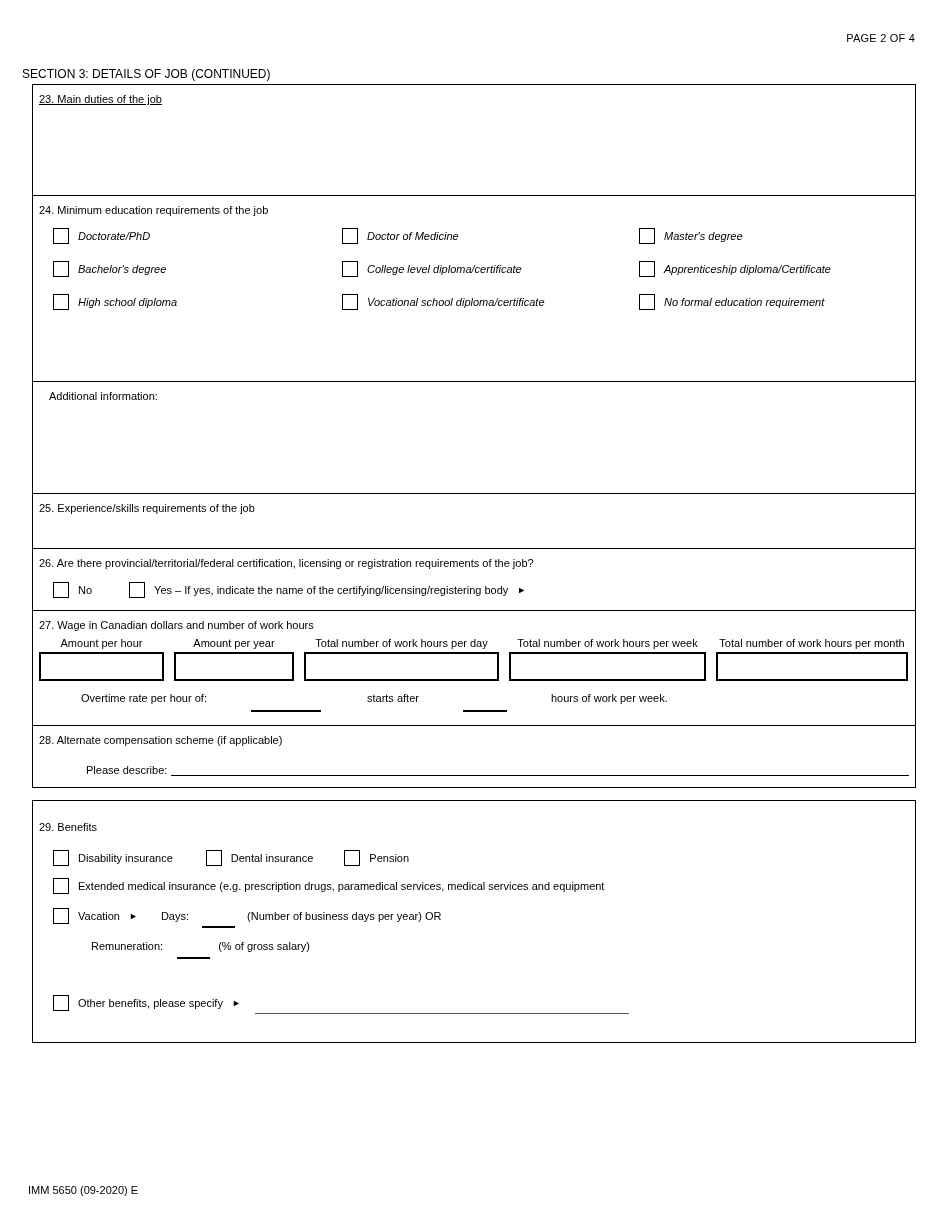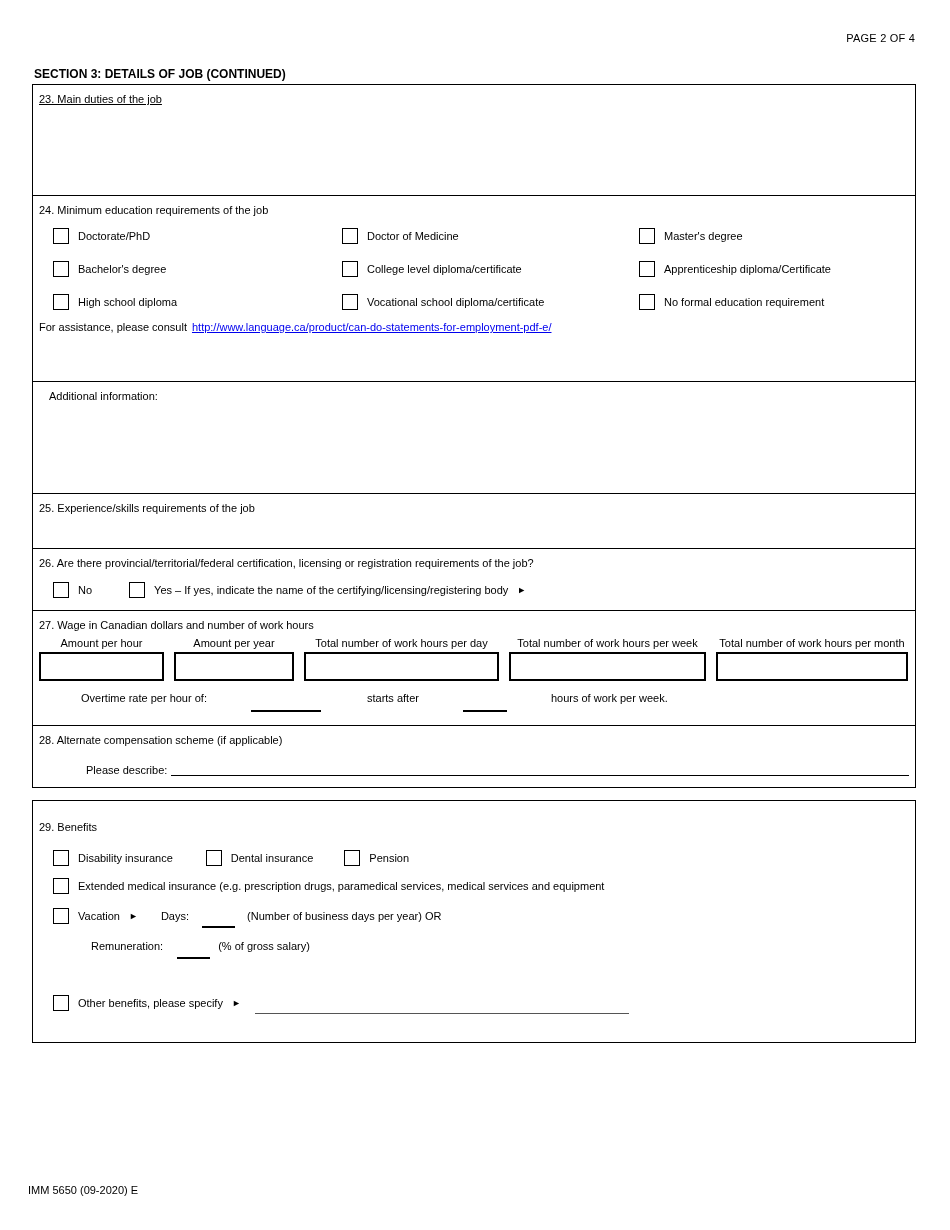--- a/index.html
+++ b/index.html
@@ -3,21 +3,21 @@
 <meta charset="utf-8">
 <style>
   * { margin:0; padding:0; box-sizing:border-box; }
   html,body { background:#ffffff; }
   body {
     width:950px; height:1230px; position:relative;
     font-family:"Liberation Sans", sans-serif;
     font-size:11px; color:#000;
   }
   .page-indicator { position:absolute; top:32px; right:35px; font-size:11px; letter-spacing:0.2px; }
-  .section-heading { position:absolute; top:67px; left:34px; font-size:12px; font-weight:bold; }
+  .section-heading { position:absolute; top:67px; left:22px; font-size:12px; font-weight:normal; }
   .form-box { position:absolute; left:32px; width:884px; border:1.5px solid #000; background:#fff; }
   #box1 { top:84px; }
   #box2 { top:800px; height:243px; }
   .sec { position:relative; width:100%; }
   .sec + .sec { border-top:1.5px solid #000; }
   .q-label { padding:8px 8px 0 6px; }
   
   .s23 { height:110px;text-decoration:underline; }
   .s24 { height:186px; }
   .sadd { height:112px; }
@@ -25,21 +25,21 @@
   .s26 { height:62px; }
   .s27 { height:115px; }
   .s28 { height:62px; }
   
   .cb { width:16px; height:16px; border:1.5px solid #000; background:#fff; flex:none; }
   .chk { display:flex; align-items:center; }
   .chk .cb { margin-right:9px; }
   
   .edu-grid {
     margin:12px 0 0 20px;
-    display:grid; grid-template-columns:289px 297px auto; row-gap:17px;
+    display:grid; grid-template-columns:289px 297px auto; row-gap:17px;font-style:italic;
   }
   .lang-line { display:flex; align-items:flex-end; margin:14px 200px 0 6px; }
   .lang-line .fill { flex:1; margin-left:6px; border-bottom:1.5px solid #000; height:15px; }
   .assist-line { margin:11px 0 0 6px; }
   .assist-line a { color:#0000ee; text-decoration:underline; margin-left:5px; }
   .sadd .q-label { padding-left:16px; }
   
   .q26-row { display:flex; align-items:center; margin:13px 0 0 20px; }
   .q26-row .yes-item { margin-left:37px; }
   .arrow { font-size:9px; margin-left:9px; }
@@ -121,23 +121,20 @@
       </div>
       <div class="chk">
         <span class="cb"></span>
         <span>Vocational school diploma/certificate</span>
       </div>
       <div class="chk">
         <span class="cb"></span>
         <span>No formal education requirement</span>
       </div>
     </div>
-    <div class="assist-line">
-      <span>For assistance, please consult</span><a href="#">http://www.language.ca/product/can-do-statements-for-employment-pdf-e/</a>
-    </div>
   </div>
 
   <div class="sec sadd">
     <div class="q-label">Additional information:</div>
     <div class="input-area iaadd"></div>
   </div>
 
   <div class="sec s25">
     <div class="q-label">25. Experience/skills requirements of the job</div>
     <div class="input-area ia25"></div>

